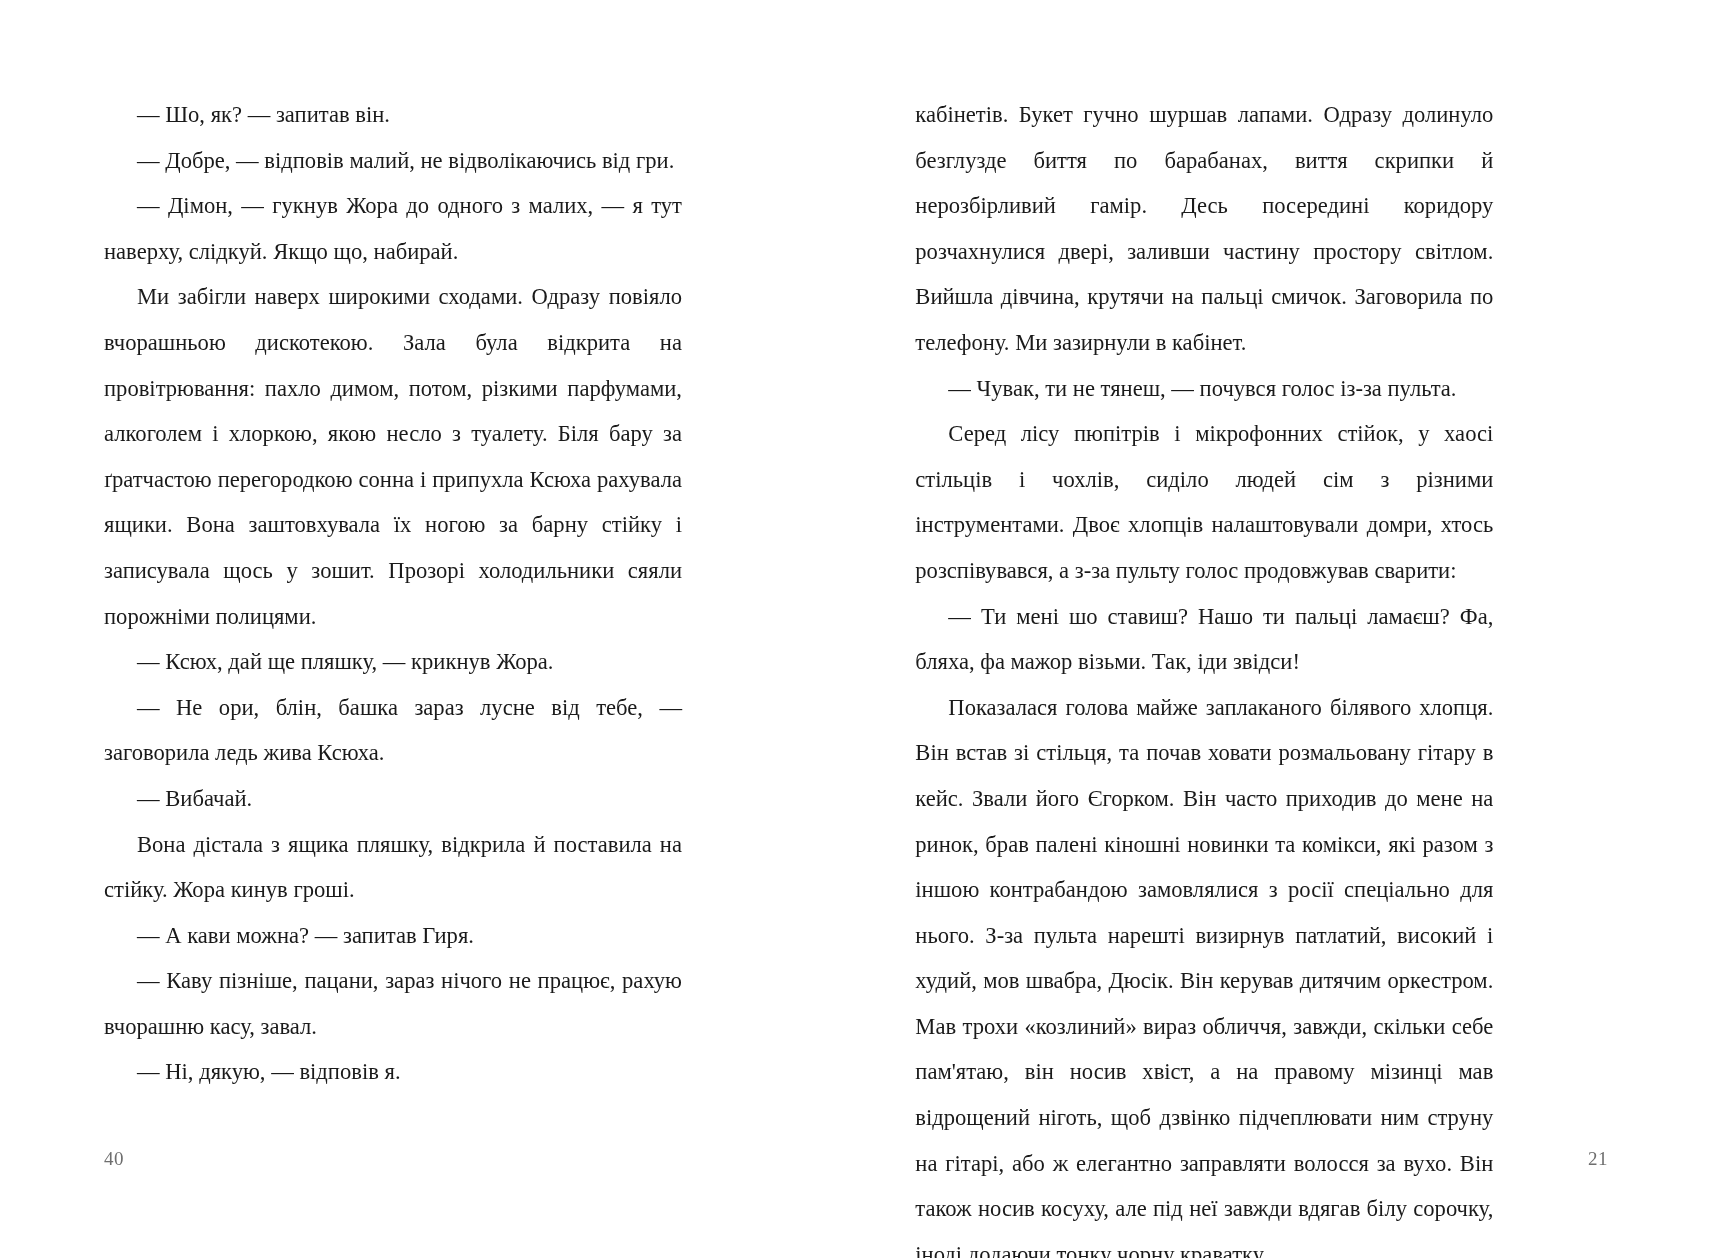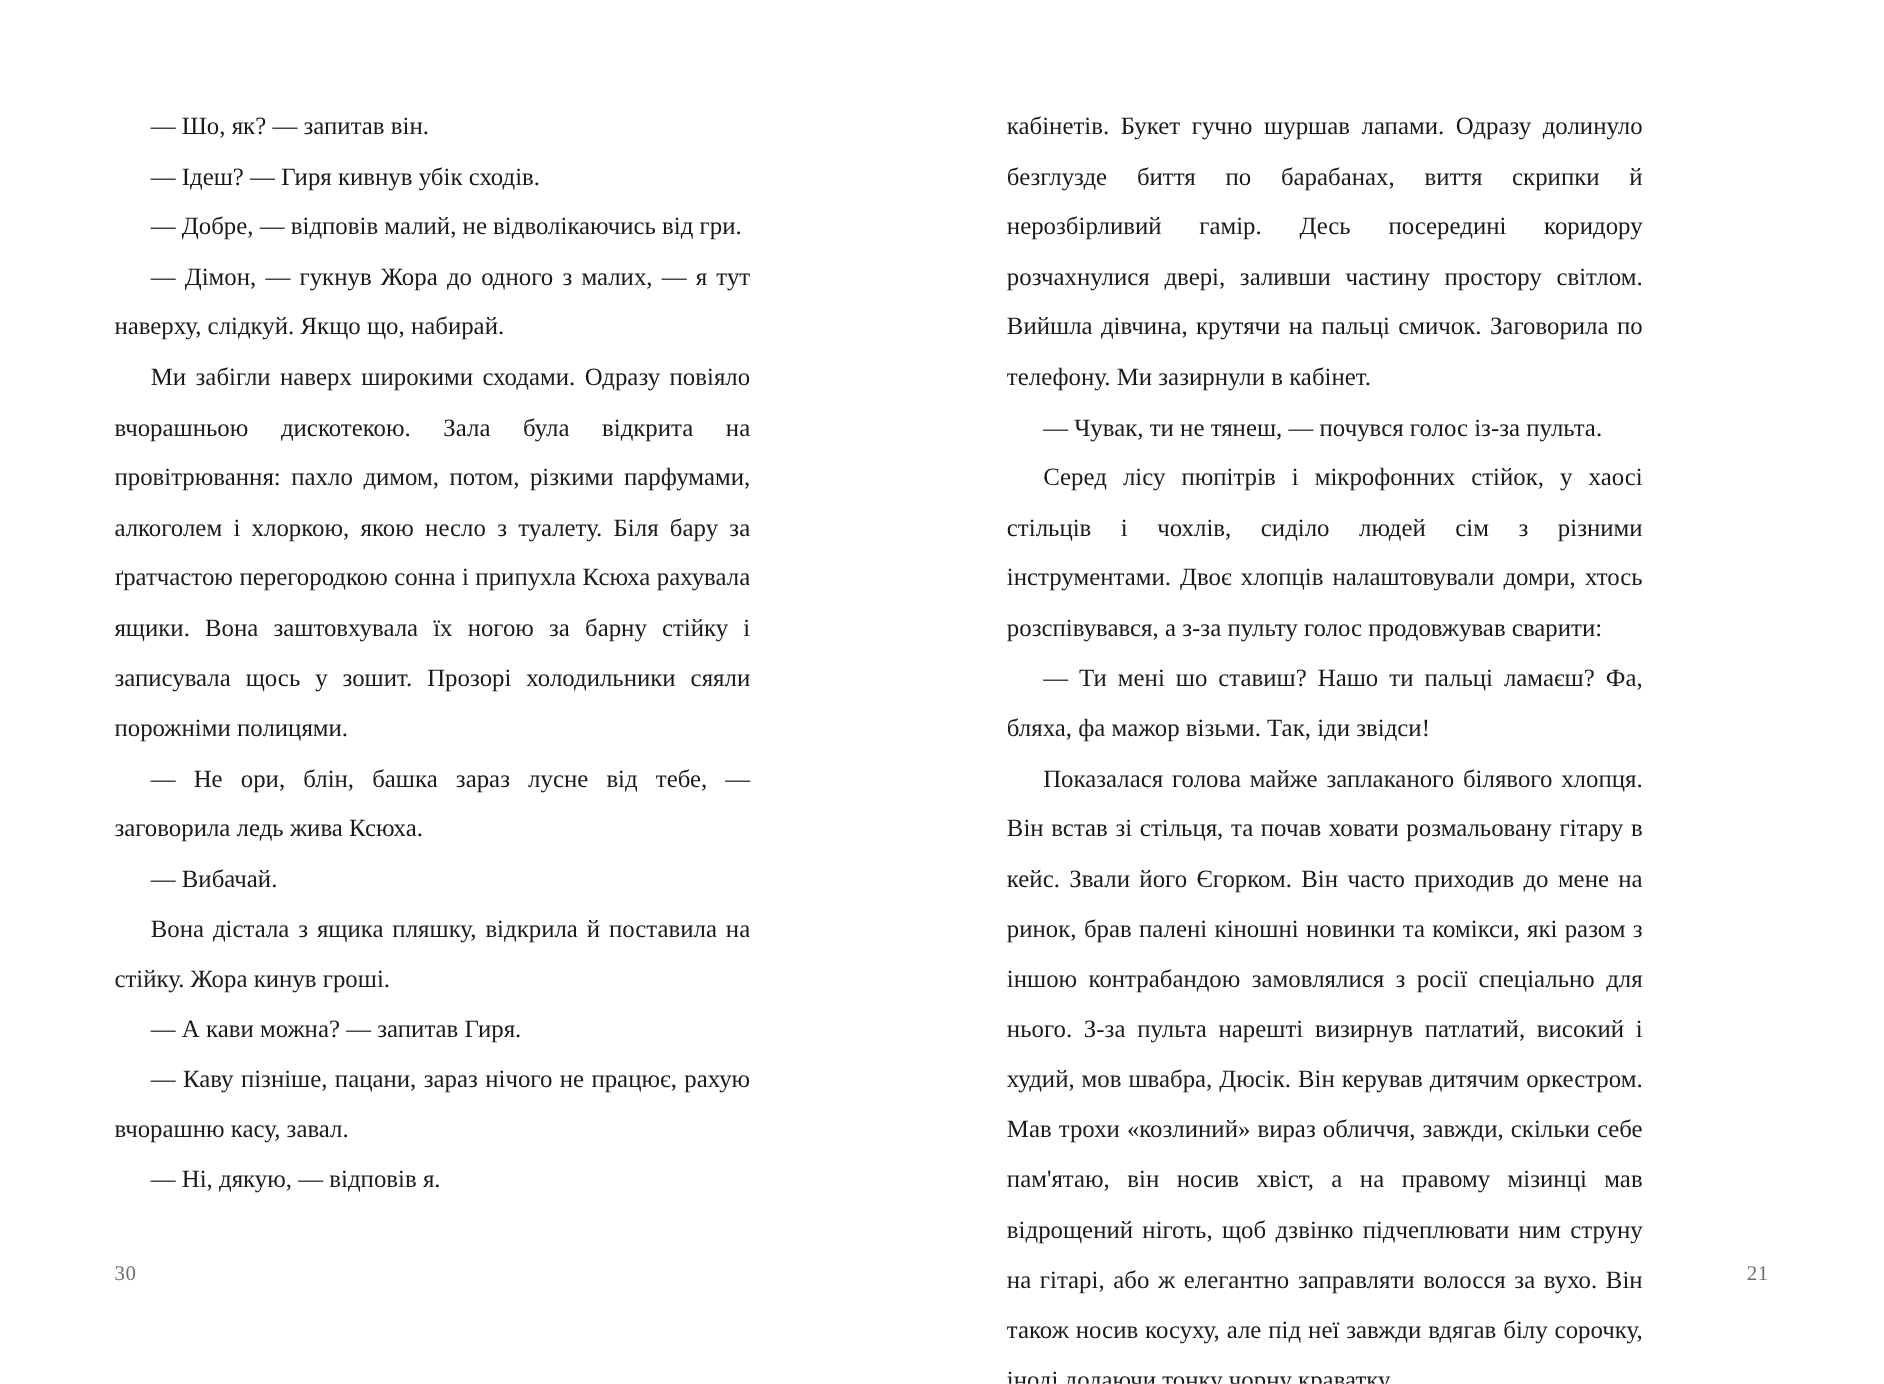--- a/index.html
+++ b/index.html
@@ -60,33 +60,33 @@
   .folio-right { right: 105px; margin-top: 24px; }
 </style>
 </head>
 <body>
 
 <div class="spread">
 
   <div class="page page-left">
     <div class="text-column">
       <p>— Шо, як? — запитав він.</p>
-      <p>— Ідеш? — Гиря кивнув убік сходів.</p>
       <p>— Добре, — відповів малий, не відволікаючись від гри.</p>
       <p>— Дімон, — гукнув Жора до одного з малих, — я тут наверху, слідкуй. Якщо що, набирай.</p>
       <p>Ми забігли наверх широкими сходами. Одразу повіяло вчорашньою дискотекою. Зала була відкрита на провітрювання: пахло димом, потом, різкими парфумами, алкоголем і хлоркою, якою несло з туалету. Біля бару за ґратчастою перегородкою сонна і припухла Ксюха рахувала ящики. Вона заштовхувала їх ногою за барну стійку і записувала щось у зошит. Прозорі холодильники сяяли порожніми полицями.</p>
+      <p>— Ксюх, дай ще пляшку, — крикнув Жора.</p>
       <p>— Не ори, блін, башка зараз лусне від тебе, — заговорила ледь жива Ксюха.</p>
       <p>— Вибачай.</p>
       <p>Вона дістала з ящика пляшку, відкрила й поставила на стійку. Жора кинув гроші.</p>
       <p>— А кави можна? — запитав Гиря.</p>
       <p>— Каву пізніше, пацани, зараз нічого не працює, рахую вчорашню касу, завал.</p>
       <p>— Ні, дякую, — відповів я.</p>
 
     </div>
-    <div class="folio folio-left">30</div>
+    <div class="folio folio-left">40</div>
   </div>
 
   <div class="page page-right">
     <div class="text-column">
       <p style="text-indent:0">кабінетів. Букет гучно шуршав лапами. Одразу долинуло безглузде биття по барабанах, виття скрипки й нерозбірливий гамір. Десь посередині коридору розчахнулися двері, заливши частину простору світлом. Вийшла дівчина, крутячи на пальці смичок. Заговорила по телефону. Ми зазирнули в кабінет.</p>
       <p>— Чувак, ти не тянеш, — почувся голос із-за пульта.</p>
       <p>Серед лісу пюпітрів і мікрофонних стійок, у хаосі стільців і чохлів, сиділо людей сім з різними інструментами. Двоє хлопців налаштовували домри, хтось розспівувався, а з-за пульту голос продовжував сварити:</p>
       <p>— Ти мені шо ставиш? Нашо ти пальці ламаєш? Фа, бляха, фа мажор візьми. Так, іди звідси!</p>
       <p>Показалася голова майже заплаканого білявого хлопця. Він встав зі стільця, та почав ховати розмальовану гітару в кейс. Звали його Єгорком. Він часто приходив до мене на ринок, брав палені кіношні новинки та комікси, які разом з іншою контрабандою замовлялися з росії спеціально для нього. З-за пульта нарешті визирнув патлатий, високий і худий, мов швабра, Дюсік. Він керував дитячим оркестром. Мав трохи «козлиний» вираз обличчя, завжди, скільки себе пам'ятаю, він носив хвіст, а на правому мізинці мав відрощений ніготь, щоб дзвінко підчеплювати ним струну на гітарі, або ж елегантно заправляти волосся за вухо. Він також носив косуху, але під неї завжди вдягав білу сорочку, іноді додаючи тонку чорну краватку.</p>
     </div>

